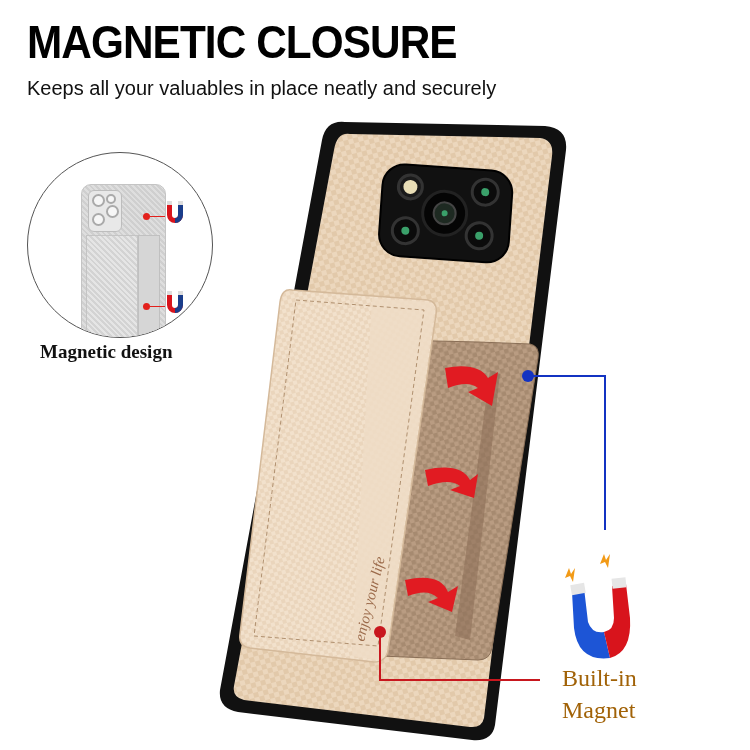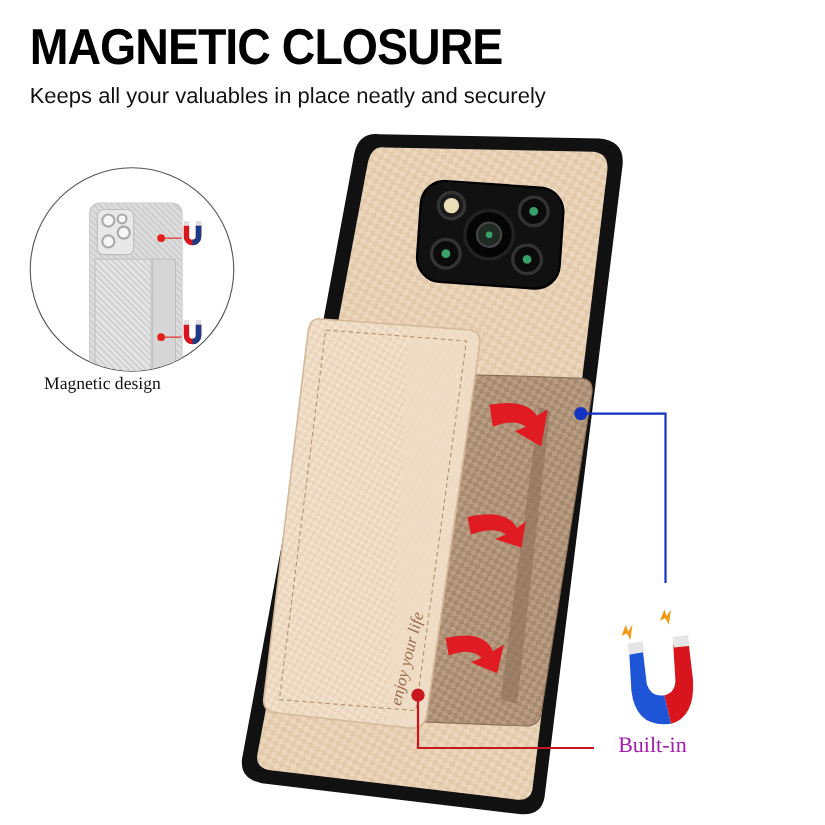--- a/index.html
+++ b/index.html
@@ -8,22 +8,22 @@
   .subtitle{position:absolute;left:27px;top:74px;font-size:20px;color:#111;line-height:28px;}
   .detail-circle{position:absolute;left:27px;top:152px;width:184px;height:184px;border-radius:50%;border:1px solid #555;background:#fff;overflow:hidden;}
   .mini-phone{position:absolute;left:53px;top:31px;width:83px;height:175px;border-radius:10px;background:
       repeating-linear-gradient(45deg,#cfcfcf 0 2px,#dedede 2px 4px);border:1px solid #c4c4c4;}
   .mini-cam{position:absolute;left:6px;top:5px;width:32px;height:40px;border-radius:6px;background:#e8e8e8;border:1px solid #bdbdbd;}
   .mini-lens{position:absolute;width:9px;height:9px;border-radius:50%;border:2px solid #aaa;background:#f6f6f6;}
   .mini-card{position:absolute;left:4px;top:50px;width:50px;height:117px;background:repeating-linear-gradient(45deg,#d3d3d3 0 2px,#e5e5e5 2px 4px);border:1px solid #c4c4c4;}
   .mini-strip{position:absolute;left:56px;top:50px;width:20px;height:117px;background:#d6d6d6;border:1px solid #c0c0c0;}
   .mini-dot{position:absolute;width:7px;height:7px;border-radius:50%;background:#e3211c;}
   .mini-line{position:absolute;height:1px;background:#e3211c;}
-  .circle-label{position:absolute;left:40px;top:341px;font-family:"Liberation Serif",serif;font-size:16px;color:#111;}
-  .builtin-label{position:absolute;left:562px;top:662px;font-family:"Liberation Serif",serif;font-size:20px;line-height:32px;color:#a21caf;}
+  .circle-label{position:absolute;left:40px;top:341px;font-family:"Liberation Serif",serif;font-size:19px;color:#111;font-weight:bold;}
+  .builtin-label{position:absolute;left:562px;top:662px;font-family:"Liberation Serif",serif;font-size:24px;line-height:32px;color:#a16207;}
   svg{position:absolute;left:0;top:0;}
 </style>
 </head>
 <body>
 
 <div class="title">MAGNETIC CLOSURE</div>
 <div class="subtitle">Keeps all your valuables in place neatly and securely</div>
 
 <div class="detail-circle">
   <div class="mini-phone">
@@ -121,13 +121,14 @@
     <rect x="42" y="0" width="14" height="10" fill="#e6e6e6" transform="rotate(-6 49 5)"></rect>
     <path d="M-5 0 L-1 -10 L1 -4 L5 -10 L3 4 L0 -2 Z" fill="#f29a16"></path>
     <path d="M30 -14 L34 -24 L36 -18 L40 -24 L38 -10 L35 -16 Z" fill="#f29a16"></path>
   </g>
 
   <text x="0" y="0" transform="translate(364,642) rotate(-76)" font-family="Liberation Serif, serif" font-style="italic" font-size="15" fill="#9b6a4a">enjoy your life</text>
 </svg>
 
 <div class="builtin-label">
   <div>Built-in</div>
+  <div>Magnet</div>
 </div>
 
 </body></html>

